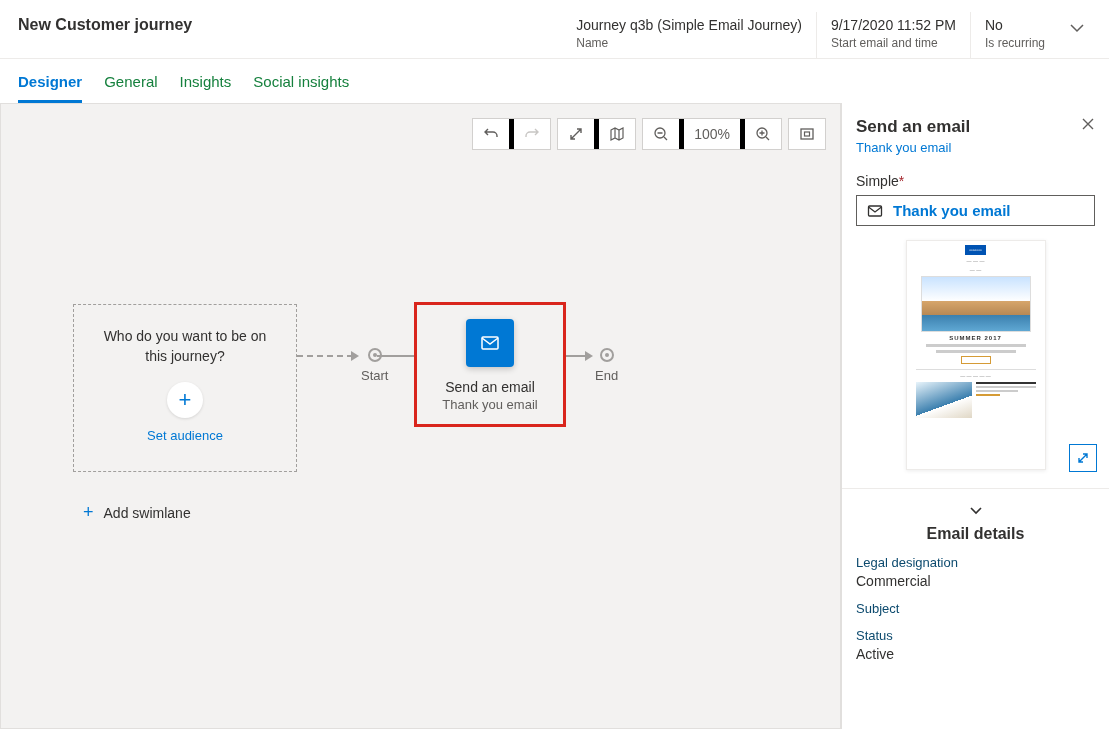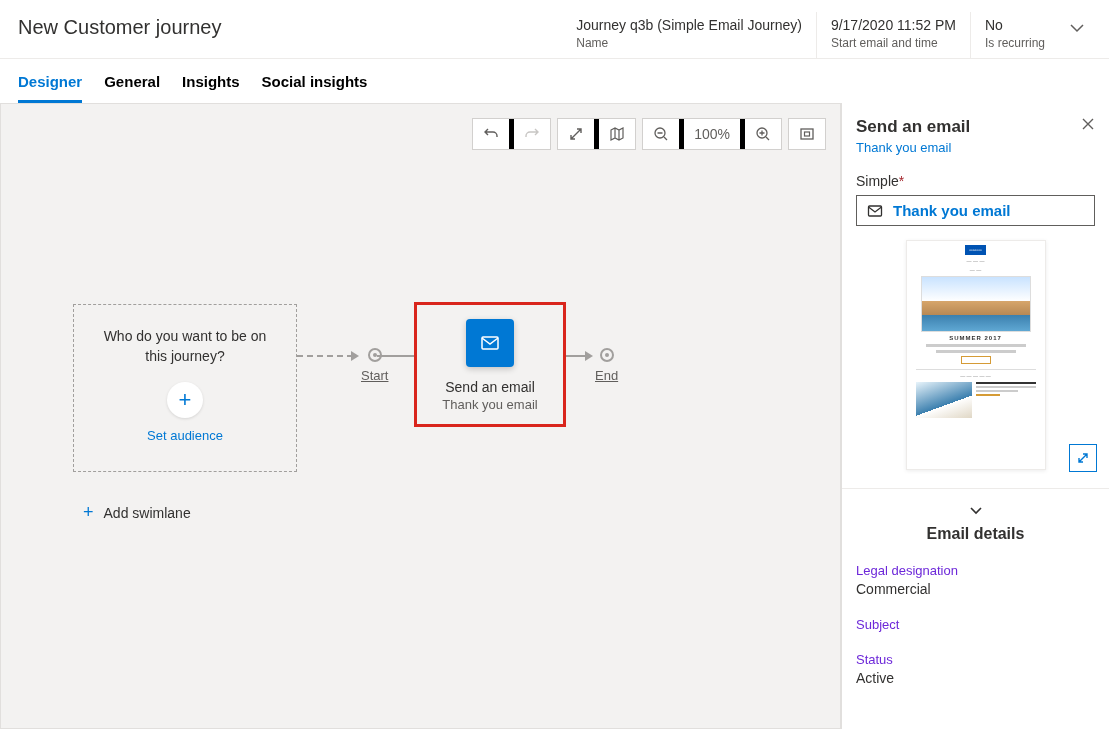--- a/index.html
+++ b/index.html
@@ -11,22 +11,22 @@
     background: #fff;
   }
   
   .header {
     display: flex;
     align-items: flex-start;
     padding: 12px 18px 0 18px;
     border-bottom: 1px solid #edebe9;
   }
   .header-title {
-    font-size: 20px;
-    font-weight: 400;
+    font-size: 16px;
+    font-weight: 700;
     flex: 1;
     padding-top: 4px;
   }
   .meta-group {
     display: flex;
     gap: 0;
   }
   .meta {
     padding: 4px 14px 8px 14px;
     border-left: 1px solid #edebe9;
@@ -39,22 +39,21 @@
   
   .tabs {
     display: flex;
     gap: 22px;
     padding: 14px 18px 0 18px;
   }
   .tab {
     font-size: 15px;
     padding-bottom: 10px;
     cursor: pointer;
-    color: #000000;
-    font-weight: bold;
+    color: #15803d;
   }
   .tab.active {
     color: #0078d4;
     font-weight: 600;
     border-bottom: 3px solid #0078d4;
   }
   
   .main {
     display: flex;
     height: 626px;
@@ -134,21 +133,21 @@
     align-items: center;
   }
   .circle-dot {
     width: 14px; height: 14px; border: 2px solid #a19f9d; border-radius: 50%;
     background: #f3f2f1;
     position: relative;
   }
   .circle-dot::after {
     content: ""; position: absolute; inset: 3px; background: #a19f9d; border-radius: 50%;
   }
-  .marker-lbl { font-size: 13px; color: #605e5c; margin-top: 6px; text-decoration: underline; }
+  .marker-lbl { font-size: 13px; color: #605e5c; margin-top: 6px; }
   .dash-line {
     position: absolute;
     border-top: 2px dashed #a19f9d;
   }
   .solid-line {
     position: absolute;
     border-top: 2px solid #a19f9d;
   }
   .arrow-r {
     position: absolute;
@@ -248,21 +247,21 @@
     cursor: pointer;
   }
   .sp-divider { border-top: 1px solid #edebe9; margin: 18px -14px 0; }
   .sp-section-h {
     display: flex; align-items: center; gap: 8px;
     font-size: 16px; font-weight: 600;
     padding-top: 14px;
     cursor: pointer;
     flex-direction: column;
   }
-  .sp-field-lbl { font-size: 13px; color: #6d28d9; margin-top: 20px; }
+  .sp-field-lbl { font-size: 13px; color: #0c4a6e; margin-top: 12px; }
   .sp-field-val { font-size: 14px; color: #323130; margin-top: 3px; }
   svg { display: block; }
 </style>
 </head>
 <body>
 
 <div class="header">
   <div class="header-title">New Customer journey</div>
   <div class="meta-group">
     <div class="meta">

